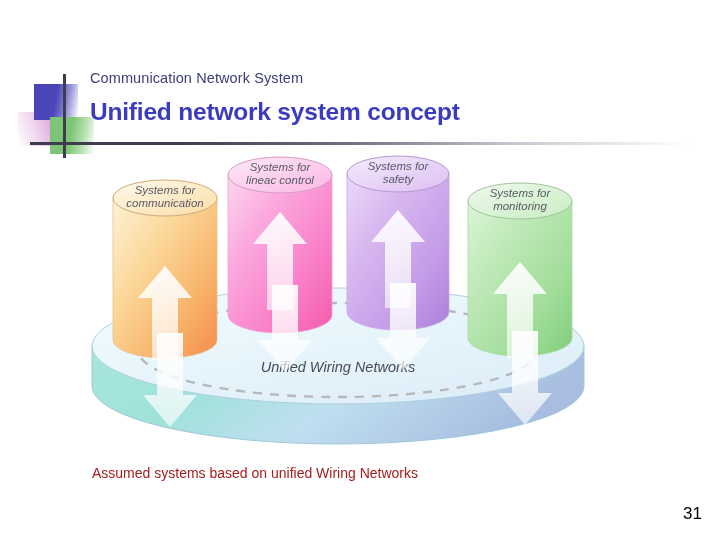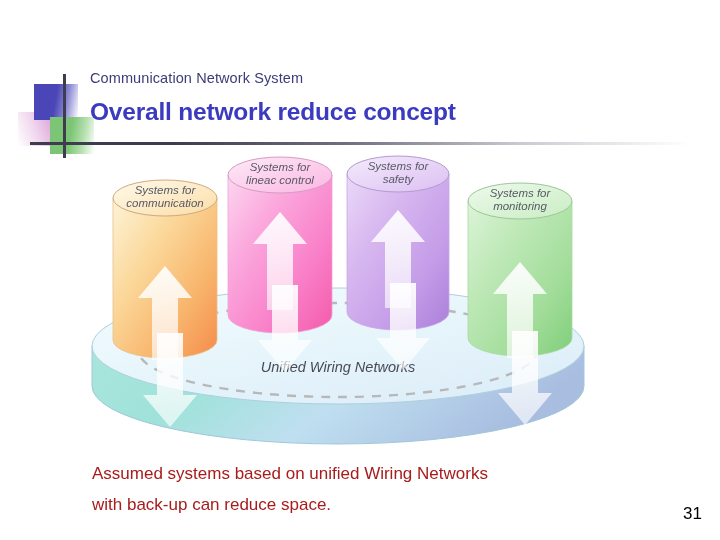--- a/index.html
+++ b/index.html
@@ -92,21 +92,21 @@
     text-anchor: middle;
   }
 
   
   #body-text {
     position: absolute;
     left: 92px; top: 458px;
     width: 560px;
   }
   .body-line {
-    font-size: 17px;
+    font-size: 14px;
     color: #a81c1c;
     line-height: 31px;
     white-space: nowrap;
   }
   #page-number {
     position: absolute;
     right: 18px; top: 504px;
     font-size: 17px;
     color: #000000;
   }
@@ -114,21 +114,21 @@
 </head>
 <body>
 
 <div id="title-block">
   <div id="deco-pink"></div>
   <div id="deco-blue"></div>
   <div id="deco-green"></div>
   <div id="deco-vline"></div>
   <div id="deco-hline"></div>
   <div id="subtitle">Communication Network System</div>
-  <div id="main-title">Overall network reduce concept</div>
+  <div id="main-title">Unified network system concept</div>
 </div>
 
 <div id="diagram">
 <svg width="720" height="300" viewBox="0 0 720 300" xmlns="http://www.w3.org/2000/svg">
   <defs>
 
     <linearGradient id="gOrangeBody" x1="0" y1="0" x2="1" y2="1">
       <stop offset="0%" stop-color="#fdf3d8"></stop>
       <stop offset="35%" stop-color="#fbd89a"></stop>
       <stop offset="70%" stop-color="#f8b46b"></stop>
@@ -246,16 +246,15 @@
 
   <g>
     <path d="M 520 112 L 547 144 L 533 144 L 533 208 L 507 208 L 507 144 L 493 144 Z" fill="url(#gArrow)"></path>
     <path d="M 538 181 L 538 243 L 552 243 L 525 275 L 498 243 L 512 243 L 512 181 Z" fill="url(#gArrow)"></path>
   </g>
 </svg>
 </div>
 
 <div id="body-text">
   <div class="body-line">Assumed  systems  based on unified Wiring Networks</div>
-  <div class="body-line">with back-up can reduce space.</div>
 </div>
 
 <div id="page-number">31</div>
 
 </body></html>

